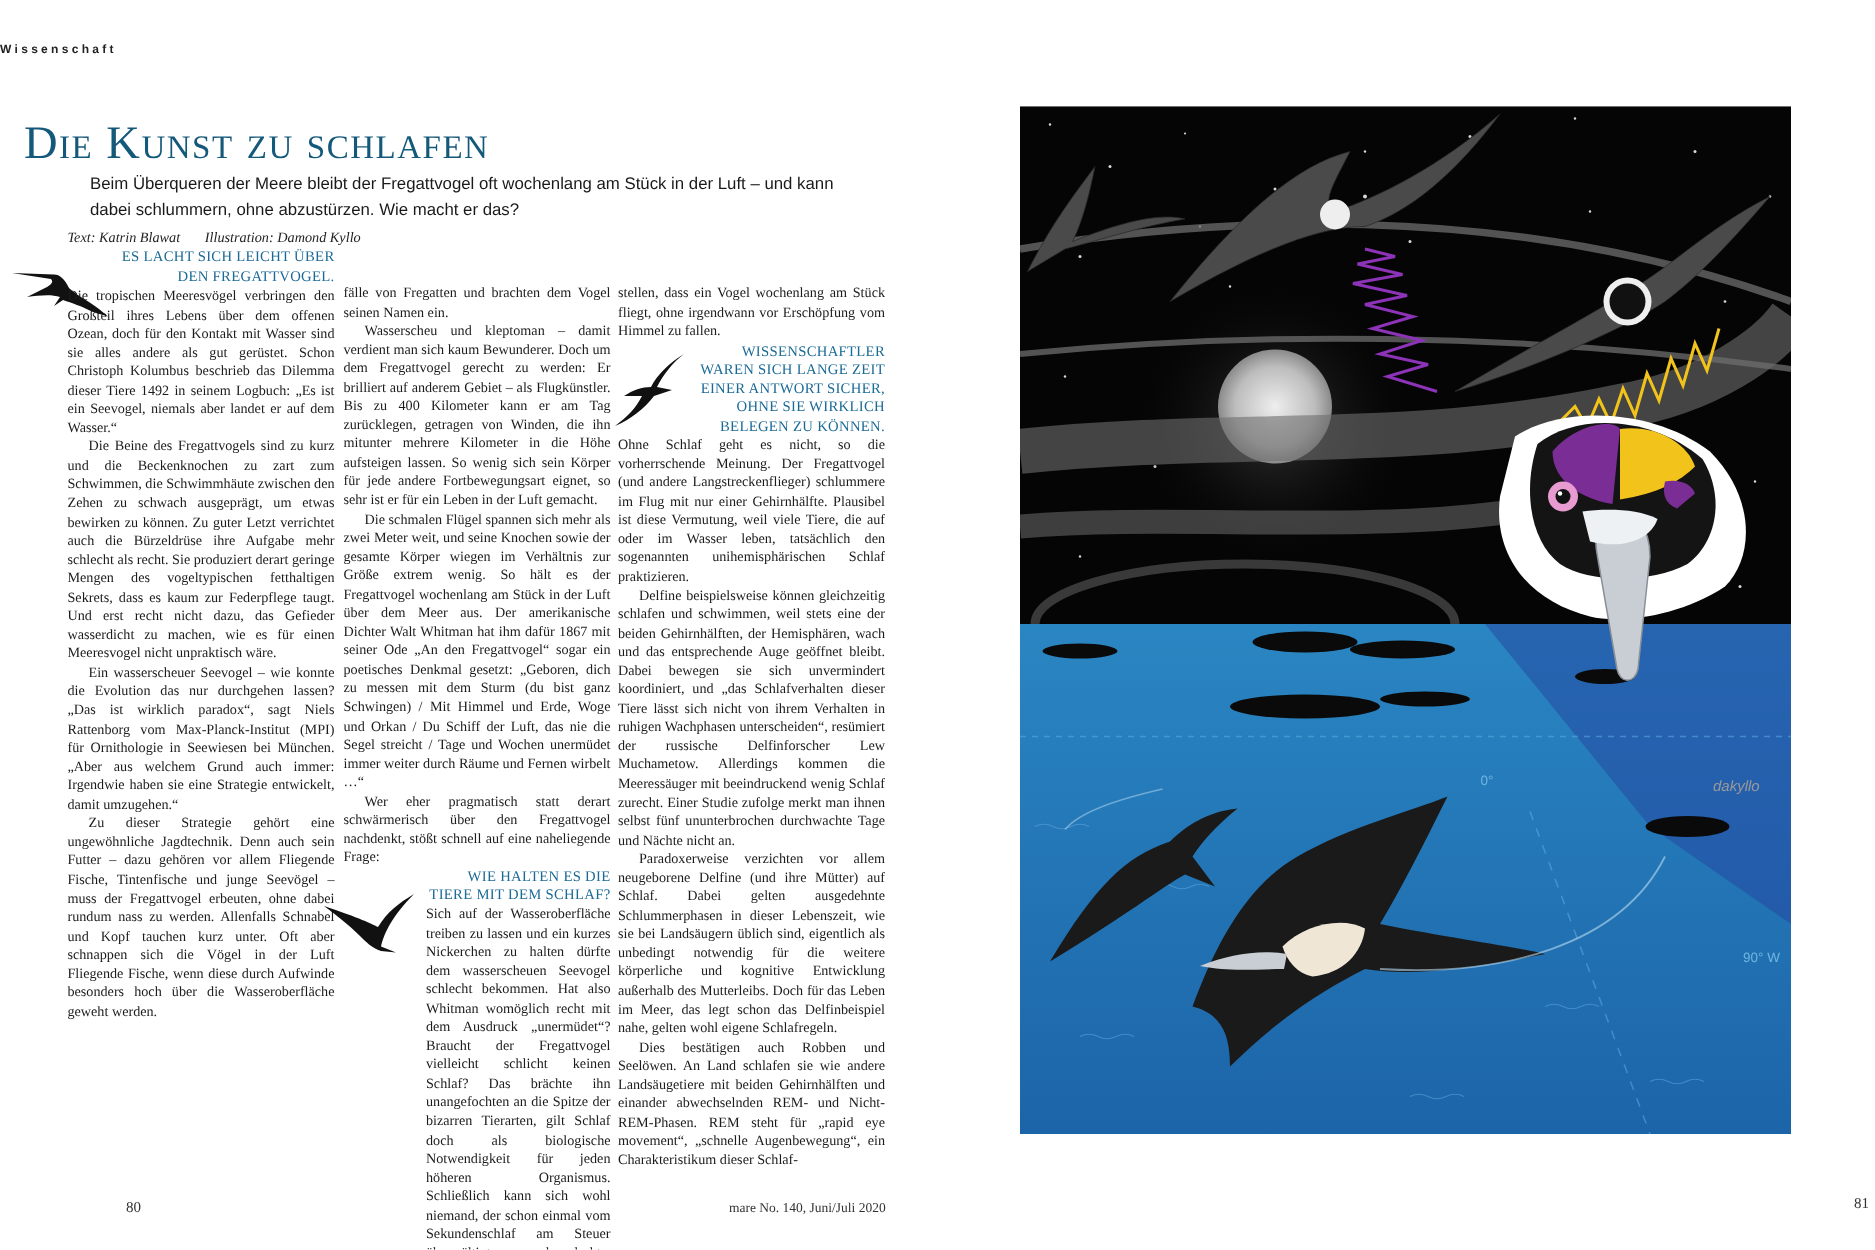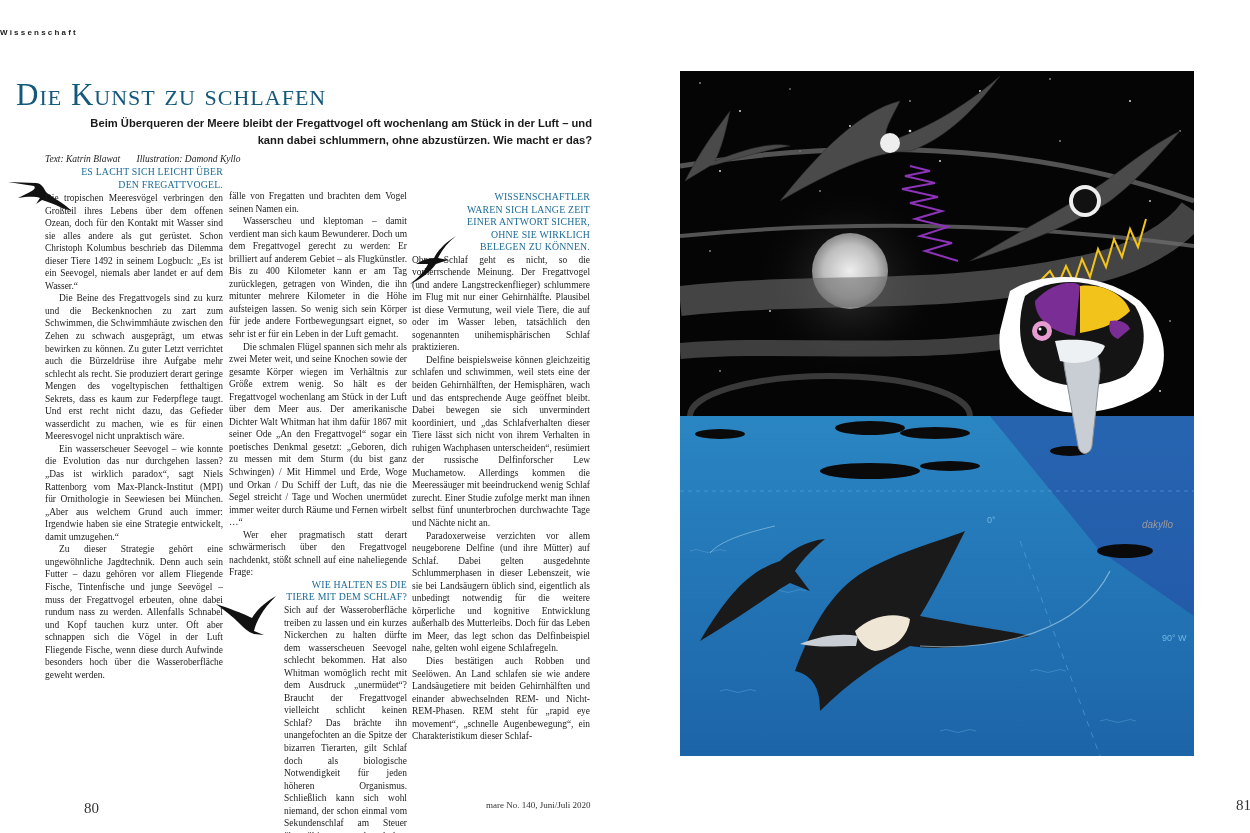--- a/index.html
+++ b/index.html
@@ -14,22 +14,22 @@
     position: absolute; top: 28px; left: 0; width: 640px; text-align: left;
     font-family: "Liberation Sans", sans-serif; font-weight: bold;
     font-size: 8px; letter-spacing: 2.2px; color: #222;
   }
   .title {
     position: absolute; top: 77px; left: 0; width: 640px; 
     font-family: "Liberation Serif", serif; font-variant: small-caps;
     font-size: 31px; letter-spacing: 1px; color: #14587a; font-weight: normal; margin-left: 16px;
   }
   .lede {
-    position: absolute; top: 115px; left: 72px; width: 520px; text-align: right;
-    font-family: "Liberation Sans", sans-serif; font-weight: bold;
+    position: absolute; top: 115px; left: 60px; width: 520px; text-align: left;
+    font-family: "Liberation Sans", sans-serif; font-weight: normal;
     font-size: 11.2px; line-height: 17px; color: #1a1a1a;
   }
   .byline {
     position: absolute; top: 154px; left: 45px;
     font-family: "Liberation Serif", serif; font-style: italic;
     font-size: 9.5px; color: #222;
   }
   .byline span { margin-right: 14px; }
 
   .col {
@@ -45,21 +45,21 @@
 
   .subhead {
     font-family: Liberation Serif, serif; font-size: 9.8px; line-height: 12.5px;
     color: #1b6a96; text-transform: uppercase; letter-spacing: 0.2px; text-indent: 0;
     text-align: right;
   }
   .bird-icon { position: absolute; }
 
   .folio {
     position: absolute; top: 800px; font-family: "Liberation Serif", serif;
-    font-size: 15px; color: #333; padding-left: 39px;
+    font-size: 10px; color: #333; padding-left: 39px;
   }
   .folio-left { left: 45px; }
   .issue {
     position: absolute; top: 800px; left: 486px;
     font-family: "Liberation Serif", serif; font-size: 9px; color: #333;
   }
   .folio-right { left: 557px; top: 797px; }
 
   .illustration {
     position: absolute; left: 40px; top: 71px; width: 514px; height: 685px;
@@ -109,20 +109,21 @@
     <p>Die schmalen Flügel spannen sich mehr als zwei Meter weit, und seine Knochen sowie der gesamte Körper wiegen im Verhältnis zur Größe extrem wenig. So hält es der Fregattvogel wochenlang am Stück in der Luft über dem Meer aus. Der amerikanische Dichter Walt Whitman hat ihm dafür 1867 mit seiner Ode „An den Fregattvogel“ sogar ein poetisches Denkmal gesetzt: „Geboren, dich zu messen mit dem Sturm (du bist ganz Schwingen) / Mit Himmel und Erde, Woge und Orkan / Du Schiff der Luft, das nie die Segel streicht / Tage und Wochen unermüdet immer weiter durch Räume und Fernen wirbelt …“</p>
     <p>Wer eher pragmatisch statt derart schwärmerisch über den Fregattvogel nachdenkt, stößt schnell auf eine naheliegende Frage:</p>
     <div class="subhead" style="padding-left:55px;">Wie halten es die Tiere mit dem Schlaf?</div>
     <p style="text-indent:0; padding-left:55px;">Sich auf der Wasseroberfläche treiben zu lassen und ein kurzes Nickerchen zu halten dürfte dem wasserscheuen Seevogel schlecht bekommen. Hat also Whitman womöglich recht mit dem Ausdruck „unermüdet“? Braucht der Fregattvogel vielleicht schlicht keinen Schlaf? Das brächte ihn unangefochten an die Spitze der bizarren Tierarten, gilt Schlaf doch als biologische Notwendigkeit für jeden höheren Organismus. Schließlich kann sich wohl niemand, der schon einmal vom Sekundenschlaf am Steuer überwältigt zu werden drohte, vor-</p>
   </div>
   <svg class="bird-icon" style="left:214px; top:594px;" width="64" height="44" viewBox="0 0 64 44">
     <path d="M2 10 C10 16 18 22 26 30 C30 34 34 38 40 40 L50 41 L40 37 C42 28 48 16 62 2 C52 8 44 14 38 24 C34 22 26 18 2 10 Z" fill="#111"></path>
   </svg>
 
   <div class="col col3">
+    <p class="noindent">stellen, dass ein Vogel wochenlang am Stück fliegt, ohne irgendwann vor Erschöpfung vom Himmel zu fallen.</p>
     <div class="subhead" style="padding-left:45px; margin-top:1px;">Wissenschaftler waren sich lange Zeit einer Antwort sicher, ohne sie wirklich belegen zu können.</div>
     <p class="noindent">Ohne Schlaf geht es nicht, so die vorherrschende Meinung. Der Fregattvogel (und andere Langstreckenflieger) schlummere im Flug mit nur einer Gehirnhälfte. Plausibel ist diese Vermutung, weil viele Tiere, die auf oder im Wasser leben, tatsächlich den sogenannten unihemisphärischen Schlaf praktizieren.</p>
     <p>Delfine beispielsweise können gleichzeitig schlafen und schwimmen, weil stets eine der beiden Gehirnhälften, der Hemisphären, wach und das entsprechende Auge geöffnet bleibt. Dabei bewegen sie sich unvermindert koordiniert, und „das Schlafverhalten dieser Tiere lässt sich nicht von ihrem Verhalten in ruhigen Wachphasen unterscheiden“, resümiert der russische Delfinforscher Lew Muchametow. Allerdings kommen die Meeressäuger mit beeindruckend wenig Schlaf zurecht. Einer Studie zufolge merkt man ihnen selbst fünf ununterbrochen durchwachte Tage und Nächte nicht an.</p>
     <p>Paradoxerweise verzichten vor allem neugeborene Delfine (und ihre Mütter) auf Schlaf. Dabei gelten ausgedehnte Schlummerphasen in dieser Lebenszeit, wie sie bei Landsäugern üblich sind, eigentlich als unbedingt notwendig für die weitere körperliche und kognitive Entwicklung außerhalb des Mutterleibs. Doch für das Leben im Meer, das legt schon das Delfinbeispiel nahe, gelten wohl eigene Schlafregeln.</p>
     <p>Dies bestätigen auch Robben und Seelöwen. An Land schlafen sie wie andere Landsäugetiere mit beiden Gehirnhälften und einander abwechselnden REM- und Nicht-REM-Phasen. REM steht für „rapid eye movement“, „schnelle Augenbewegung“, ein Charakteristikum dieser Schlaf-</p>
   </div>
   <svg class="bird-icon" style="left:408px; top:234px;" width="50" height="52" viewBox="0 0 50 52">
     <path d="M48 2 C38 8 30 16 26 24 C20 24 14 26 8 30 L20 30 C16 38 10 44 2 50 C12 46 22 38 28 30 L40 26 L30 24 C34 16 40 8 48 2 Z" fill="#111"></path>
   </svg>
 

